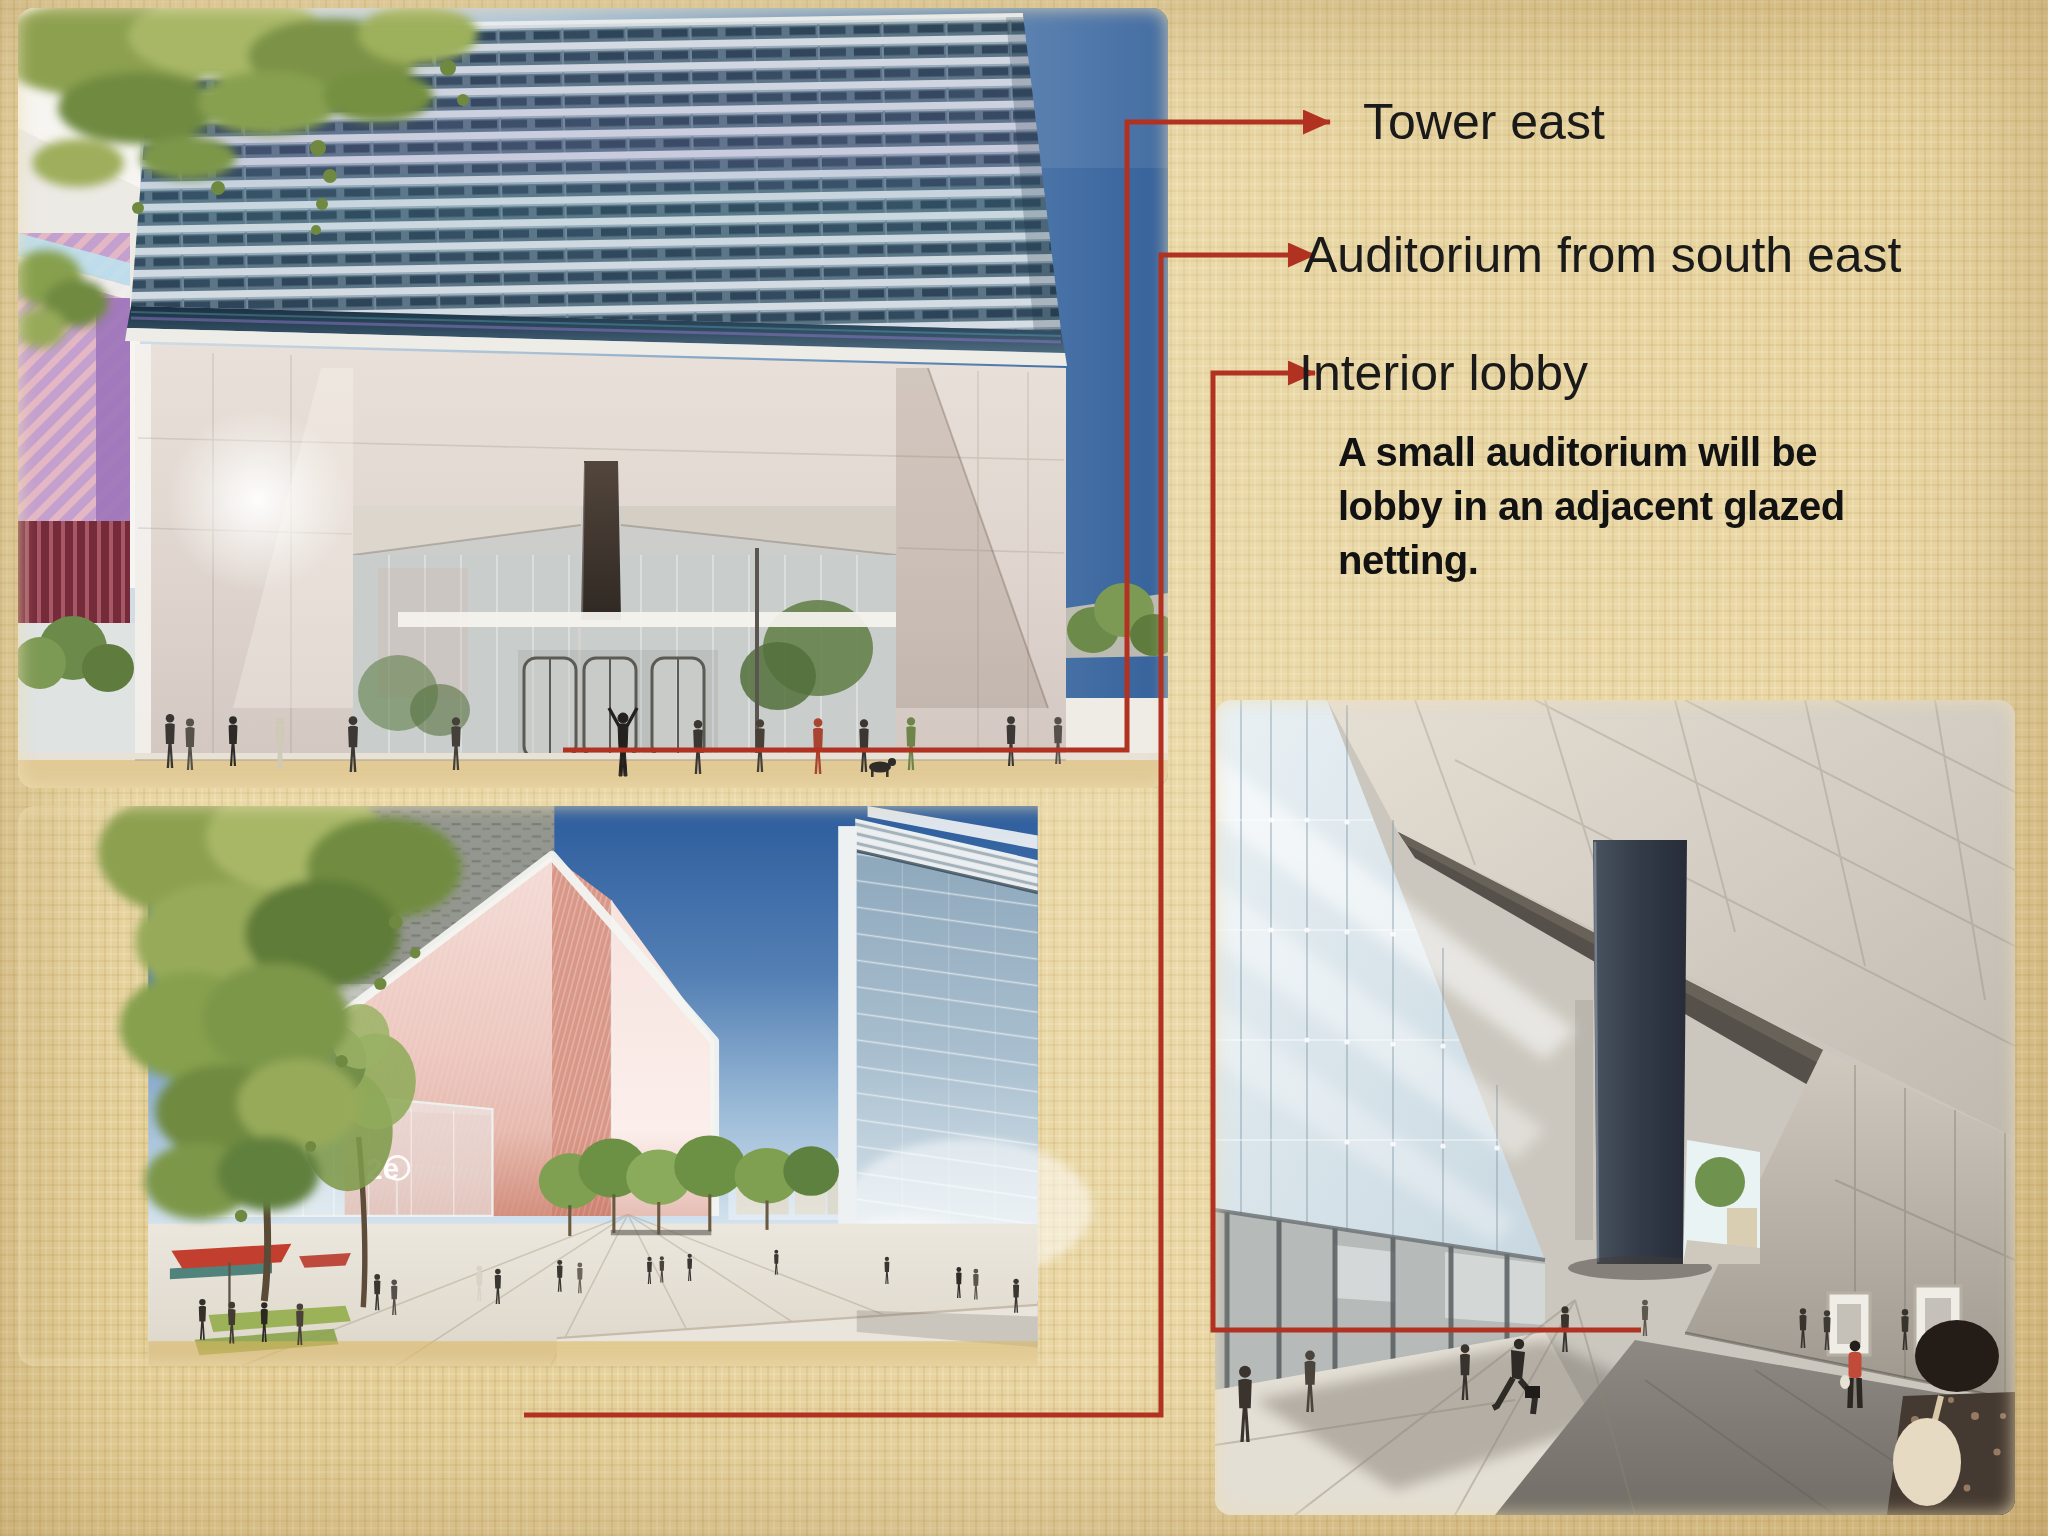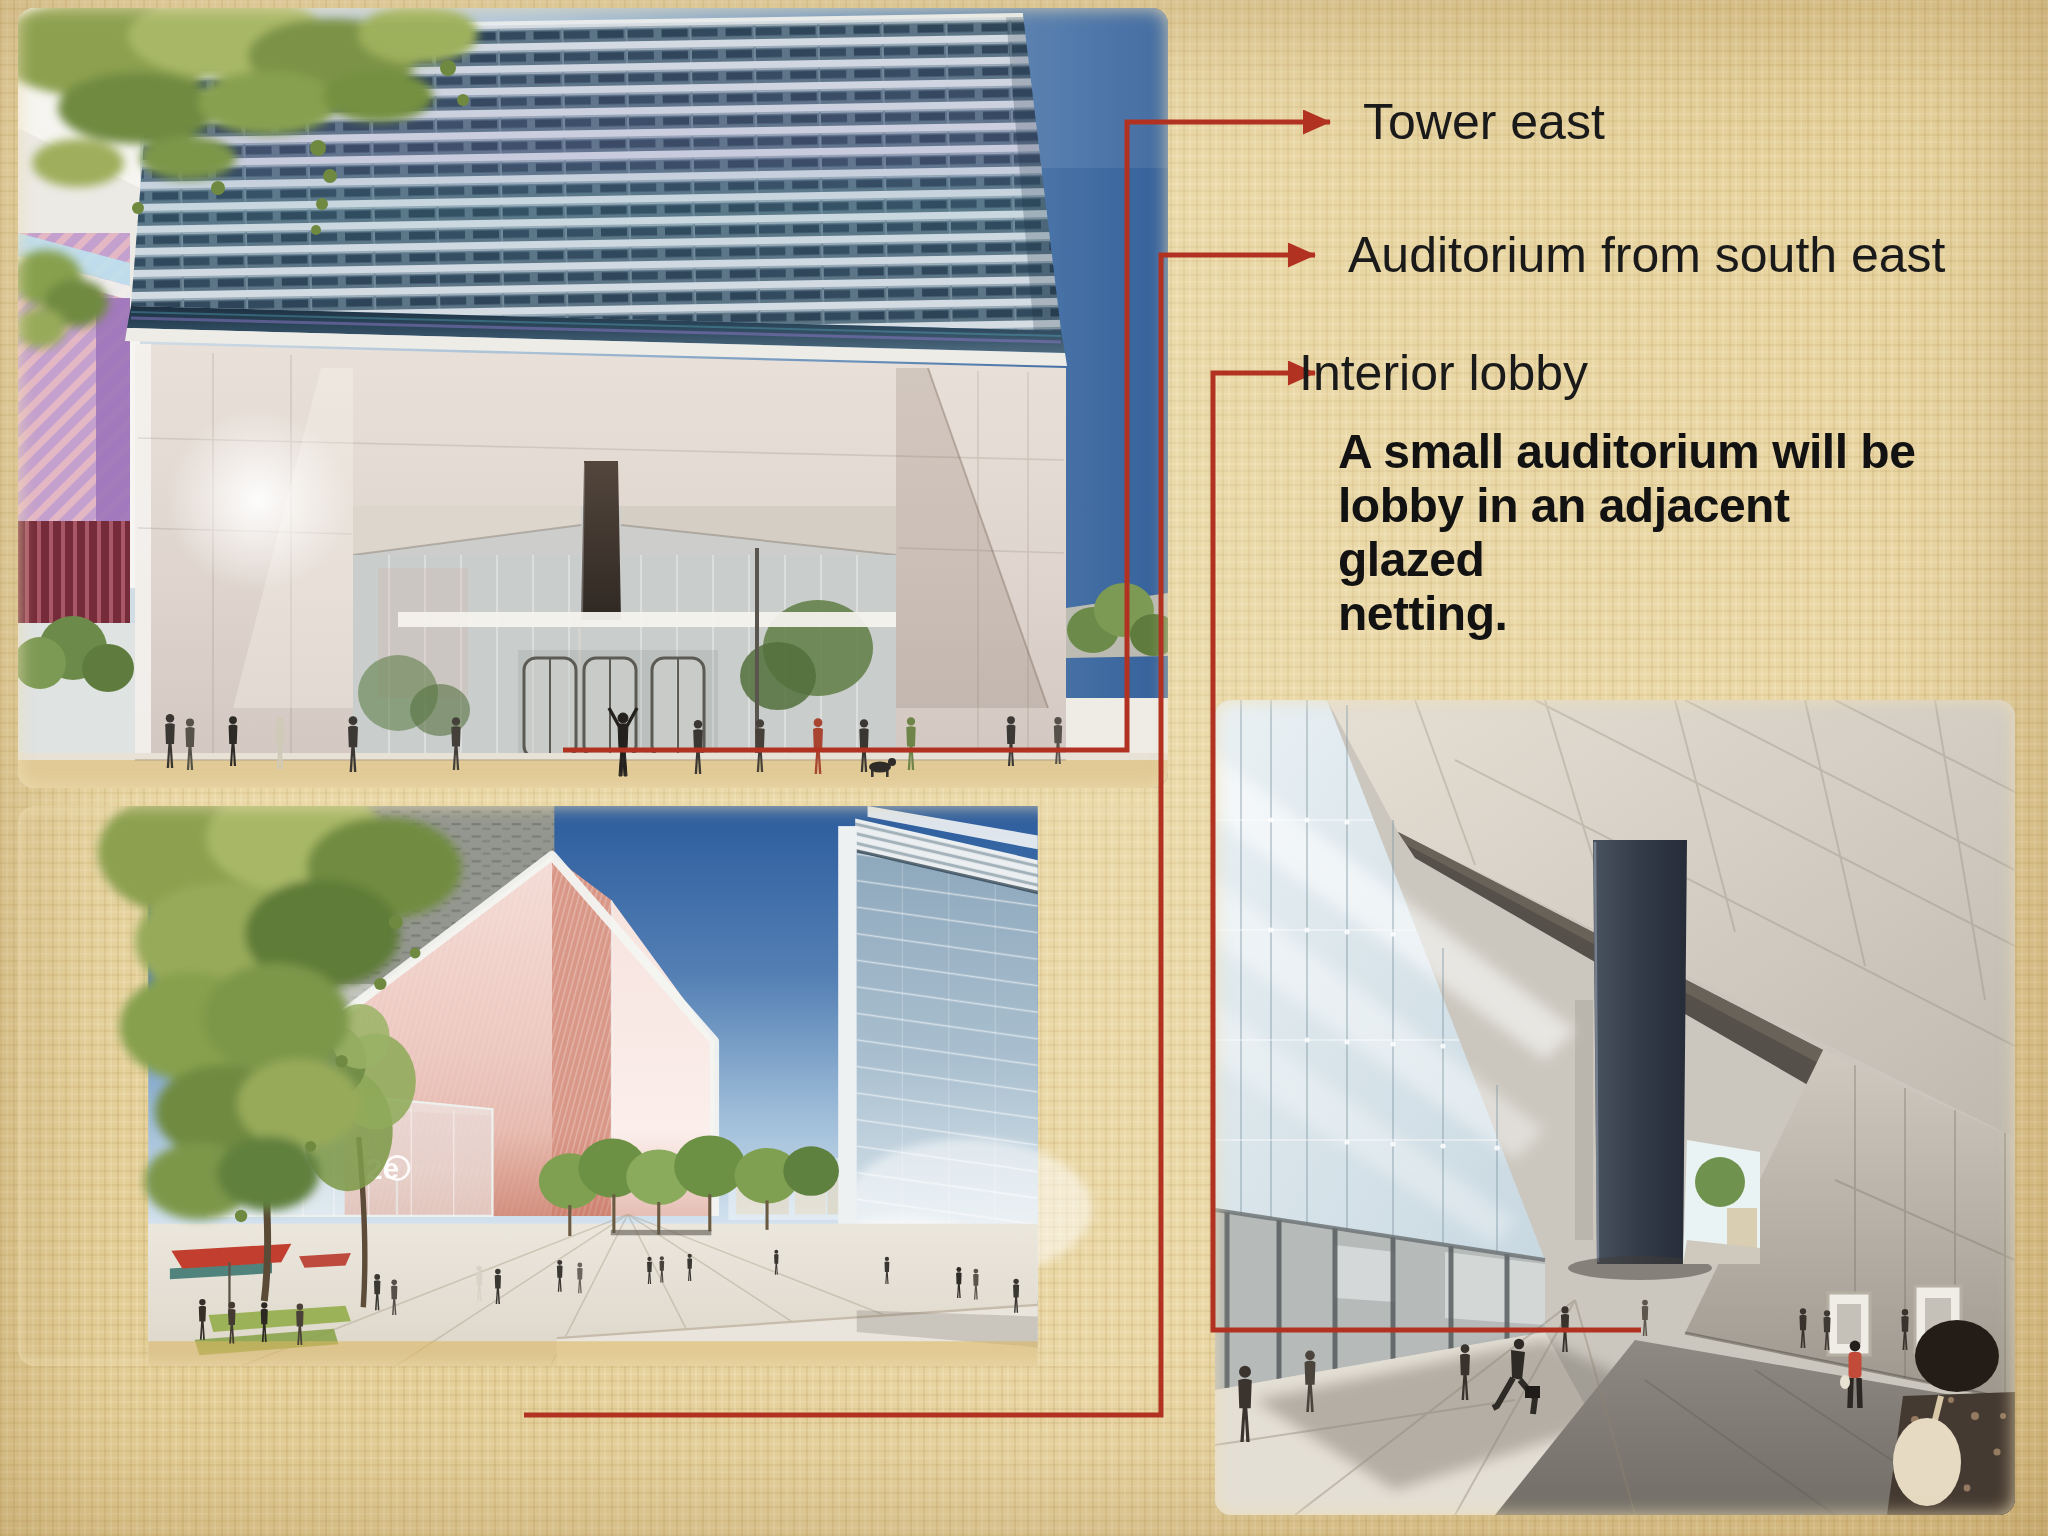--- a/index.html
+++ b/index.html
@@ -17,24 +17,24 @@
   .photo{position:absolute;border-radius:16px;overflow:hidden;}
   .photo:after{content:"";position:absolute;inset:0;border-radius:inherit;
     box-shadow: inset 0 0 18px rgba(238,222,180,.85);pointer-events:none;}
   .photo svg{display:block;width:100%;height:100%;}
   #img-tower{left:18px;top:8px;width:1150px;height:780px;}
   #img-cube{left:18px;top:806px;width:1150px;height:560px;}
   #img-lobby{left:1215px;top:700px;width:800px;height:815px;}
   .overlay{position:absolute;left:0;top:0;width:2048px;height:1536px;pointer-events:none;}
   .callout{position:absolute;white-space:nowrap;color:#1a1a1a;font-size:50px;line-height:58px;}
   #callout-1{left:1363px;top:93px;}
-  #callout-2{left:1348px;top:226px;}
+  #callout-2{left:1304px;top:226px;}
   #callout-3{left:1299px;top:344px;}
   .body-text{position:absolute;left:1338px;top:425px;width:610px;
-    font-weight:bold;font-size:48px;line-height:54px;color:#121212;letter-spacing:-0.5px;}
+    font-weight:bold;font-size:40px;line-height:54px;color:#121212;letter-spacing:-0.5px;}
 </style>
 </head>
 <body>
 
 <div class="slide">
 
   <div class="photo" id="img-tower">
   <svg viewBox="0 0 1150 780">
     <defs>
       <linearGradient id="i1-sky" x1="0" y1="0" x2="1" y2="0">

